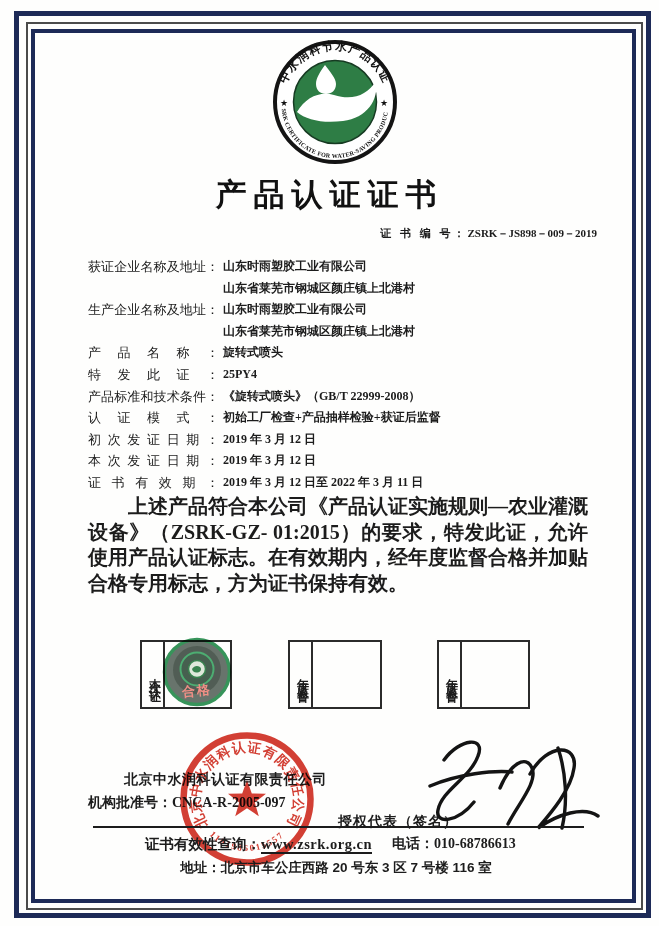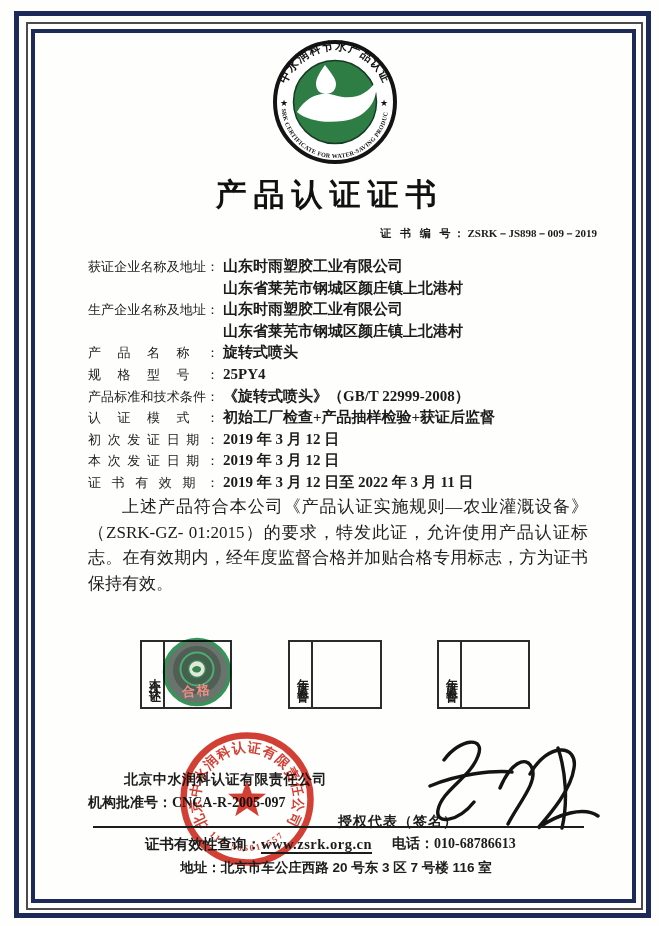--- a/index.html
+++ b/index.html
@@ -18,24 +18,24 @@
          font-size:31px;font-weight:700;letter-spacing:7px;color:#111;}
 
   .certno{position:absolute;top:226px;right:62px;font-size:11px;font-weight:700;white-space:nowrap;}
   .certno .lab{letter-spacing:3px;}
 
   .fields{position:absolute;left:88px;top:256px;width:512px;}
   .frow{display:flex;line-height:21.6px;white-space:nowrap;}
   .flabel{display:inline-block;width:131px;font-size:13px;font-weight:400;
           text-align:justify;text-align-last:justify;
           font-family:"Liberation Sans","DejaVu Sans",sans-serif;flex:none;}
-  .fvalue{font-size:15px;font-weight:600;margin-left:4px;}
-
-  .statement{position:absolute;left:88px;top:494px;width:500px;font-size:17px;
-             font-weight:400;line-height:25.5px;text-indent:2em;text-align:justify;}
+  .fvalue{font-size:12px;font-weight:600;margin-left:4px;}
+
+  .statement{position:absolute;left:88px;top:494px;width:500px;font-size:20px;
+             font-weight:700;line-height:25.5px;text-indent:2em;text-align:justify;}
 
   .box{position:absolute;top:640px;height:65px;border:2px solid #2b2b2b;display:flex;background:transparent;}
   .box1{left:140px;width:88px;}
   .box2{left:288px;width:90px;}
   .box3{left:437px;width:89px;}
   .box-lab{width:21px;border-right:2px solid #2b2b2b;writing-mode:vertical-rl;text-orientation:upright;
            font-family:"Liberation Sans","DejaVu Sans",sans-serif;
            font-size:12px;font-weight:700;letter-spacing:4px;padding:3px 0 0 0;text-align:center;}
   .box-cell{flex:1;}
 
@@ -110,21 +110,21 @@
       </div>
     <div class="frow">
         <span class="flabel"></span>
         <span class="fvalue">山东省莱芜市钢城区颜庄镇上北港村</span>
       </div>
     <div class="frow">
         <span class="flabel">产品名称：</span>
         <span class="fvalue">旋转式喷头</span>
       </div>
     <div class="frow">
-        <span class="flabel">规格型号：</span>
+        <span class="flabel">特发此证：</span>
         <span class="fvalue">25PY4</span>
       </div>
     <div class="frow">
         <span class="flabel">产品标准和技术条件：</span>
         <span class="fvalue">《旋转式喷头》（GB/T 22999-2008）</span>
       </div>
     <div class="frow">
         <span class="flabel">认证模式：</span>
         <span class="fvalue">初始工厂检查+产品抽样检验+获证后监督</span>
       </div>

